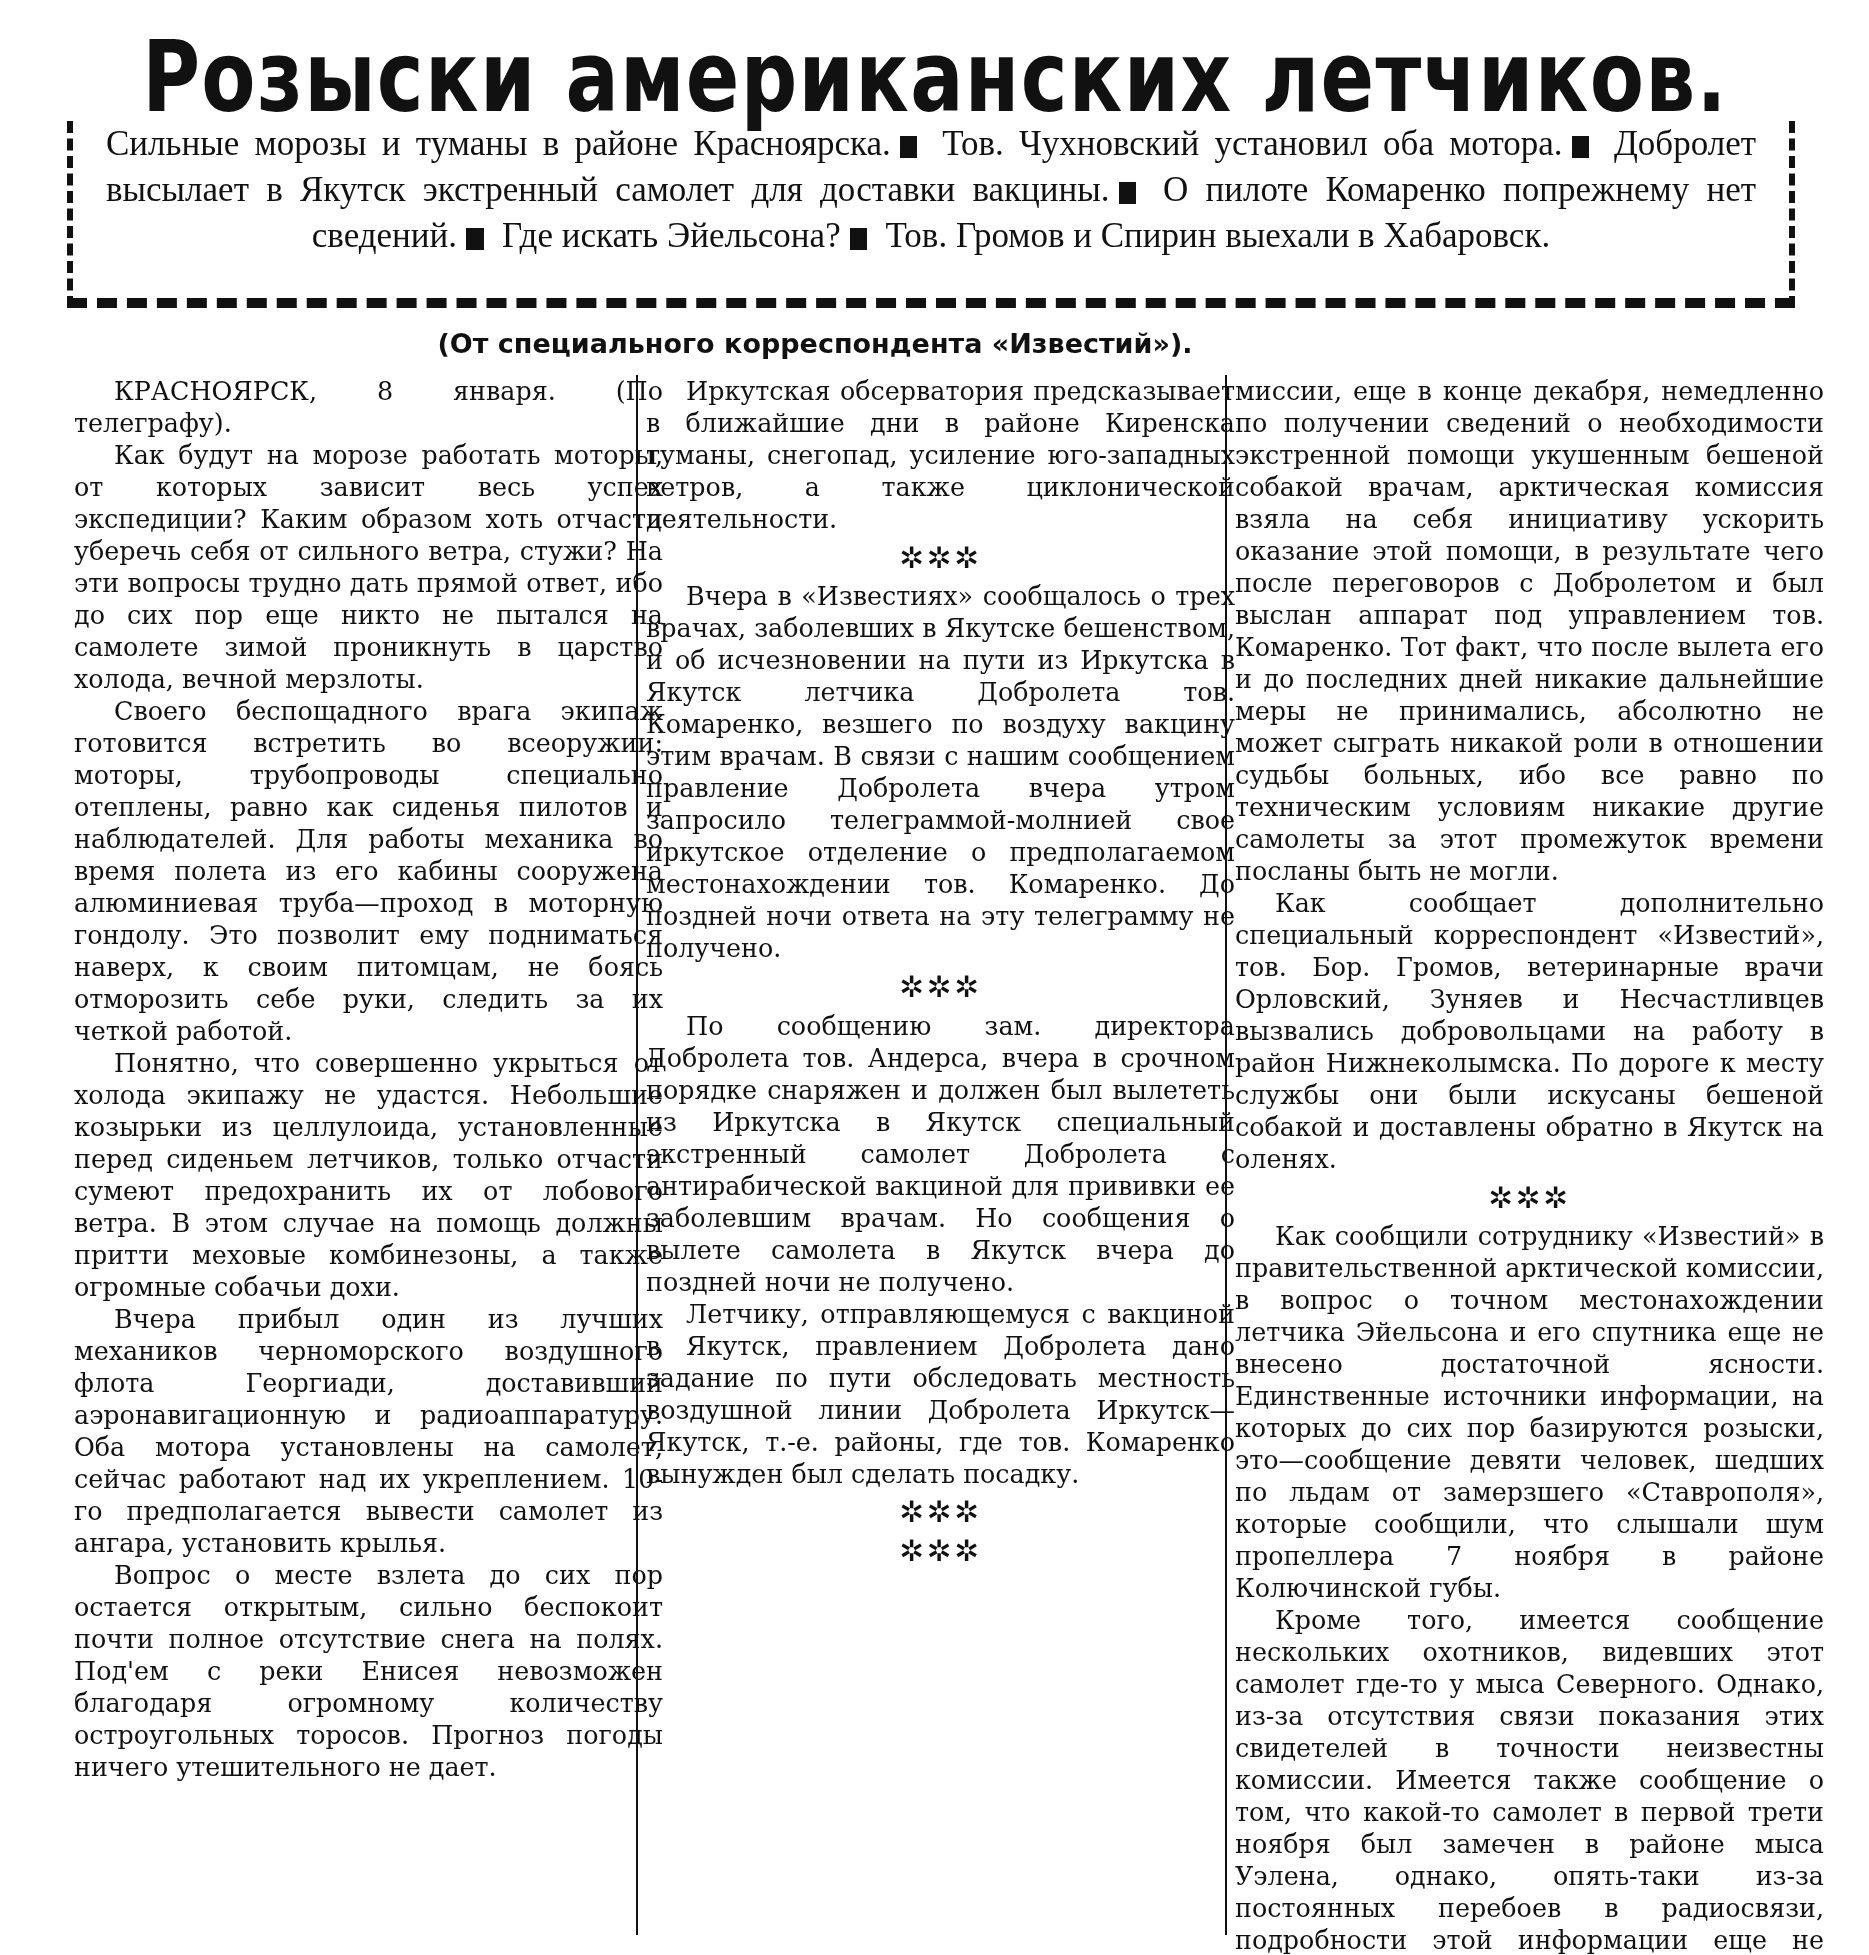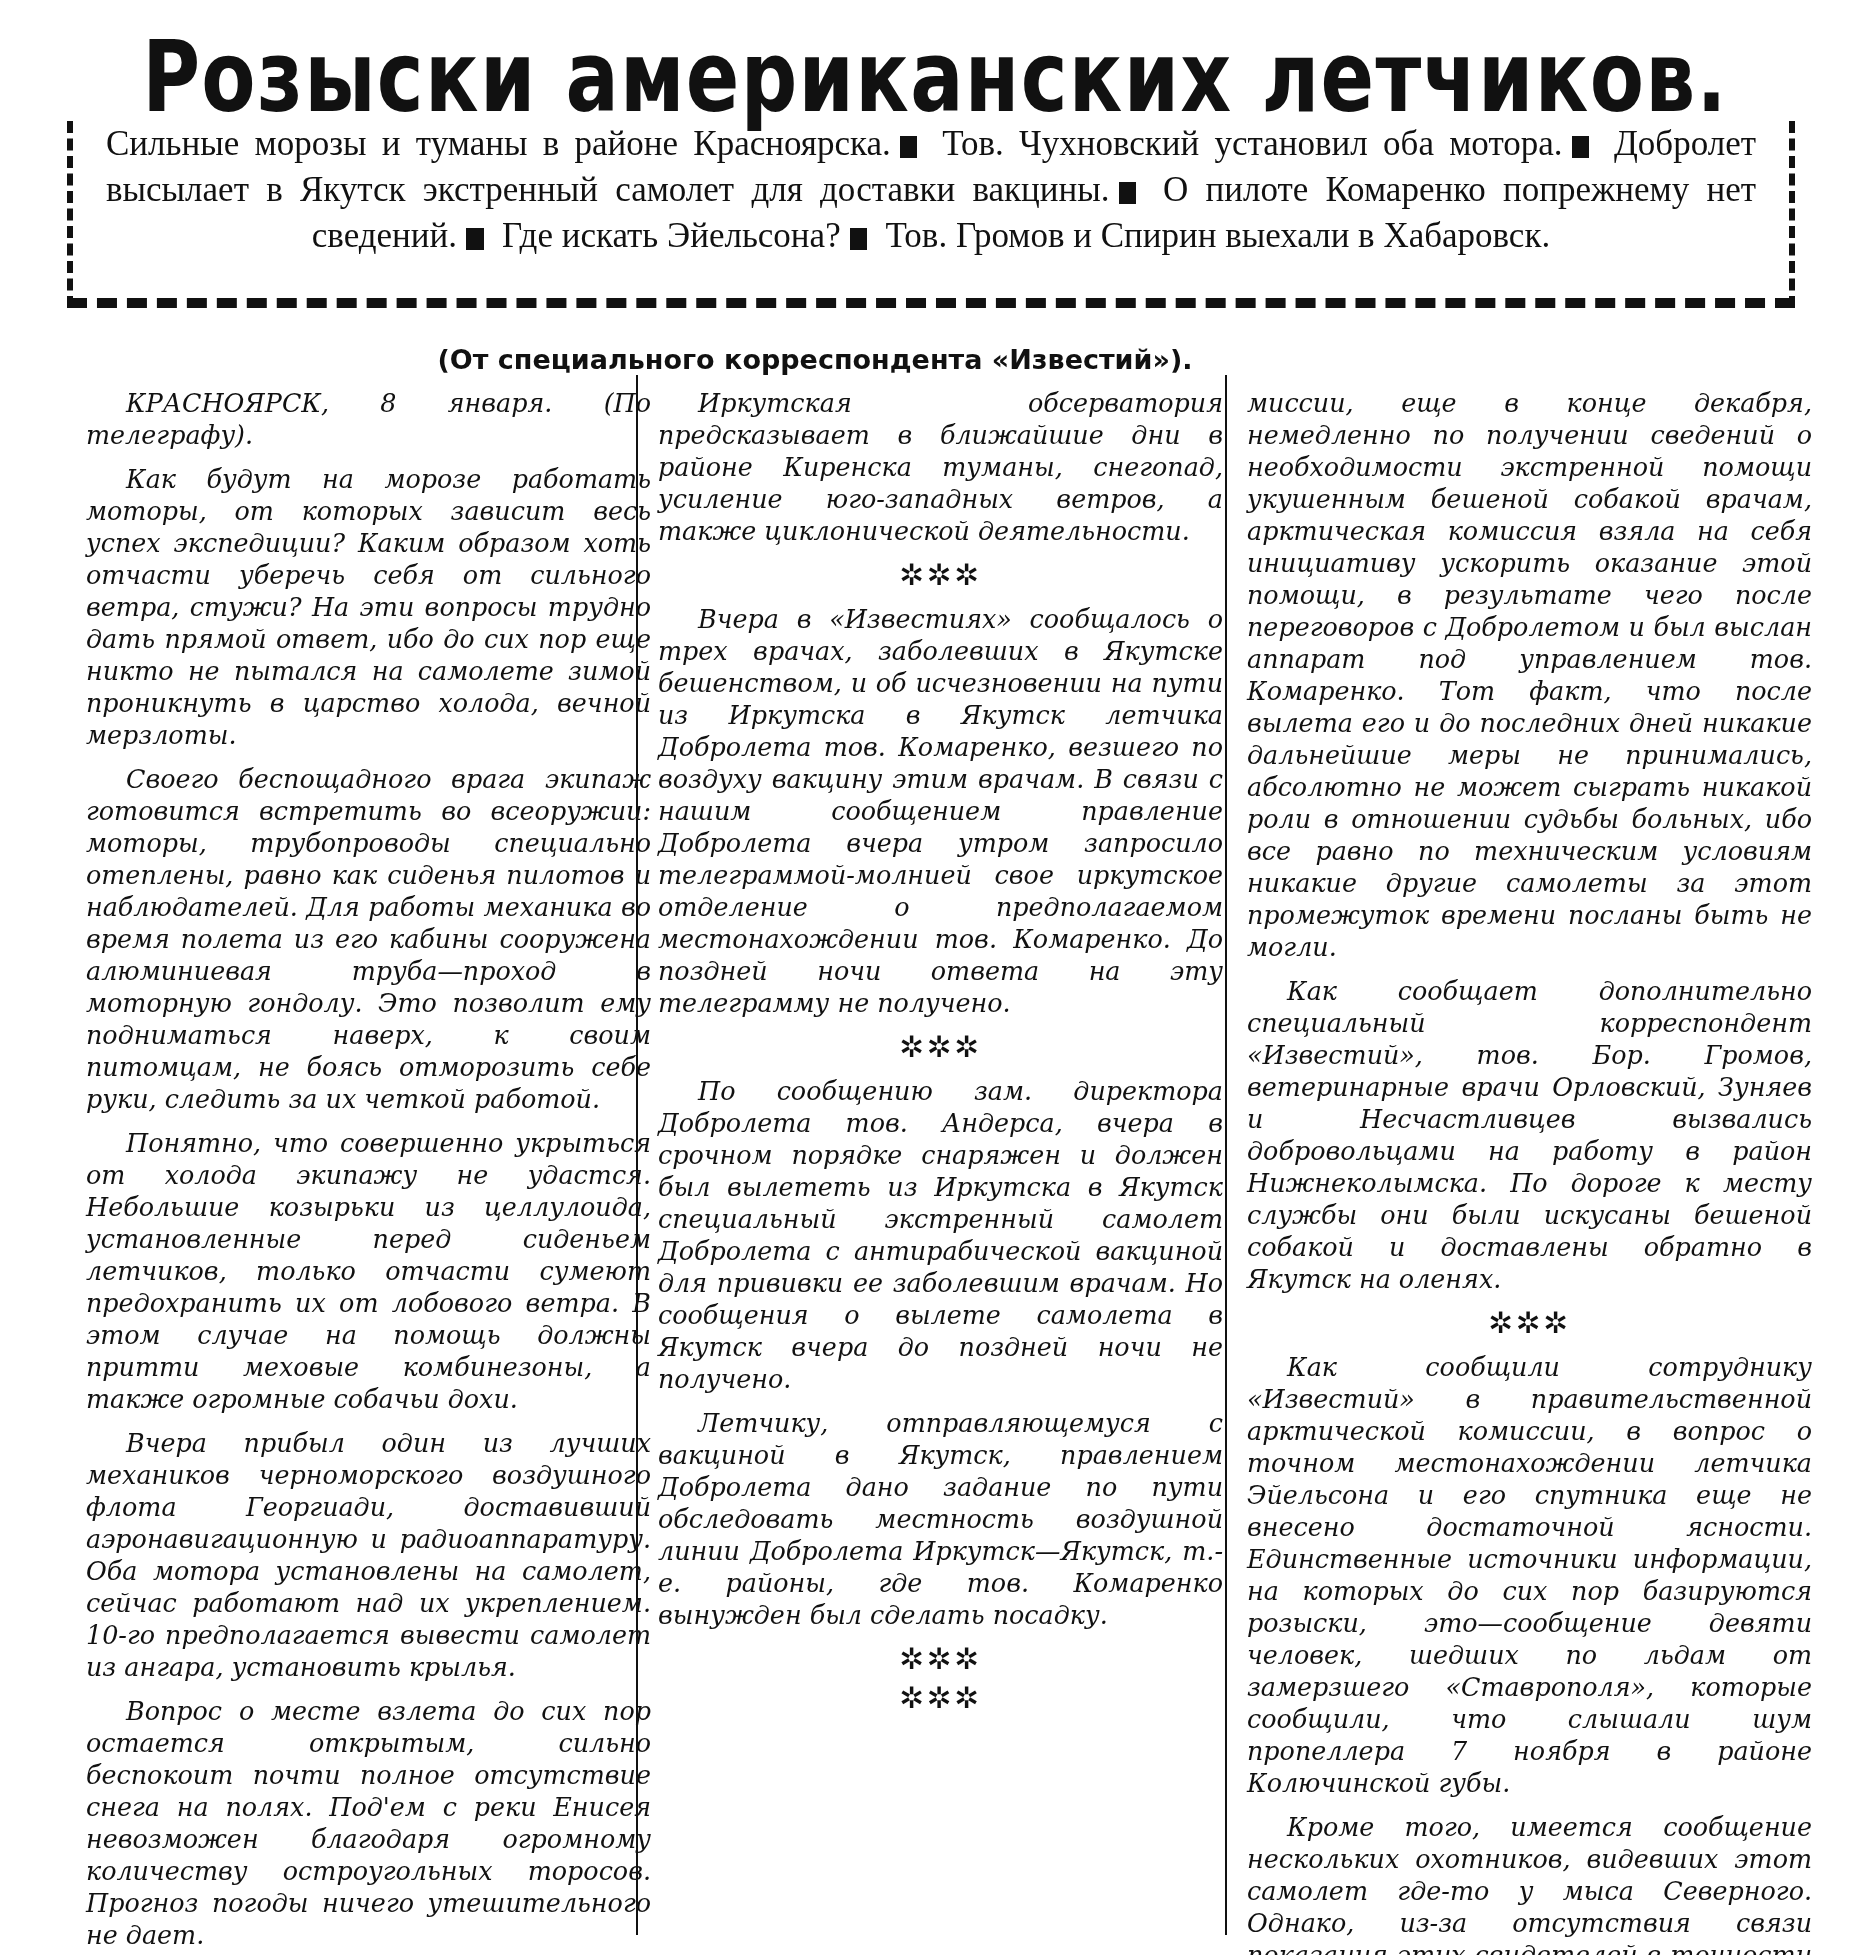--- a/index.html
+++ b/index.html
@@ -1,23 +1,23 @@
 <!DOCTYPE html>
 <html style="font-size:10.7px"><head>
 <meta charset="utf-8">
 <style>
   html, body { margin:0; padding:0; background:#fff; }
   body { width:1870px; height:1955px; position:relative; overflow:hidden; color:#111; font-family:"DejaVu Serif", serif; }
   .headline { position:absolute; left:0; top:20px; width:1870px; text-align:center; font-family:"DejaVu Sans", sans-serif; font-weight:bold; font-size:79px; letter-spacing:1.3px; transform:scaleY(1.25); transform-origin:top center; }
   .summary-box { position:absolute; left:67px; top:121px; width:1728px; height:187px; border-left:6.7px dashed #111; border-right:6.7px dashed #111; border-bottom:10.7px dashed #111; box-sizing:border-box; padding:0 33px; }
   .summary { font-family:Liberation Serif, serif; font-size:35px; line-height:46px; text-align:justify; text-align-last:center; padding-top:0px; }
   .bullet { display:inline-block; width:17.4px; height:21.4px; background:#111; margin:0 9.4px; vertical-align:-2.7px; }
-  .byline { position:absolute; left:0; top:328px; width:1630px; text-align:center; font-family:"DejaVu Sans", sans-serif; font-weight:bold; font-size:27px;margin-top:16px; }
+  .byline { position:absolute; left:0; top:328px; width:1630px; text-align:center; font-family:"DejaVu Sans", sans-serif; font-weight:bold; font-size:27px; }
   .col { position:absolute; top:375px; width:589px; font-size:25.4px; line-height:32px; text-align:justify; }
-  .col p { margin:12px; text-indent:40px;font-style:italic; }
+  .col p { margin:0; text-indent:40px; }
   .c1 { left:74px; } .c2 { left:646px; } .c3 { left:1235px; width:589px; }
   .rule { position:absolute; top:375px; width:2px; background:#111; height:1560px; }
   .r1 { left:636px; } .r2 { left:1225px; }
   .stars { text-align:center; font-size:29.5px; letter-spacing:2.7px; margin:6.7px 0; }
   .bold { font-family:"DejaVu Sans", sans-serif; font-weight:bold; }
 </style>
 </head>
 <body>
 
 <div class="headline">Розыски американских летчиков.</div>

